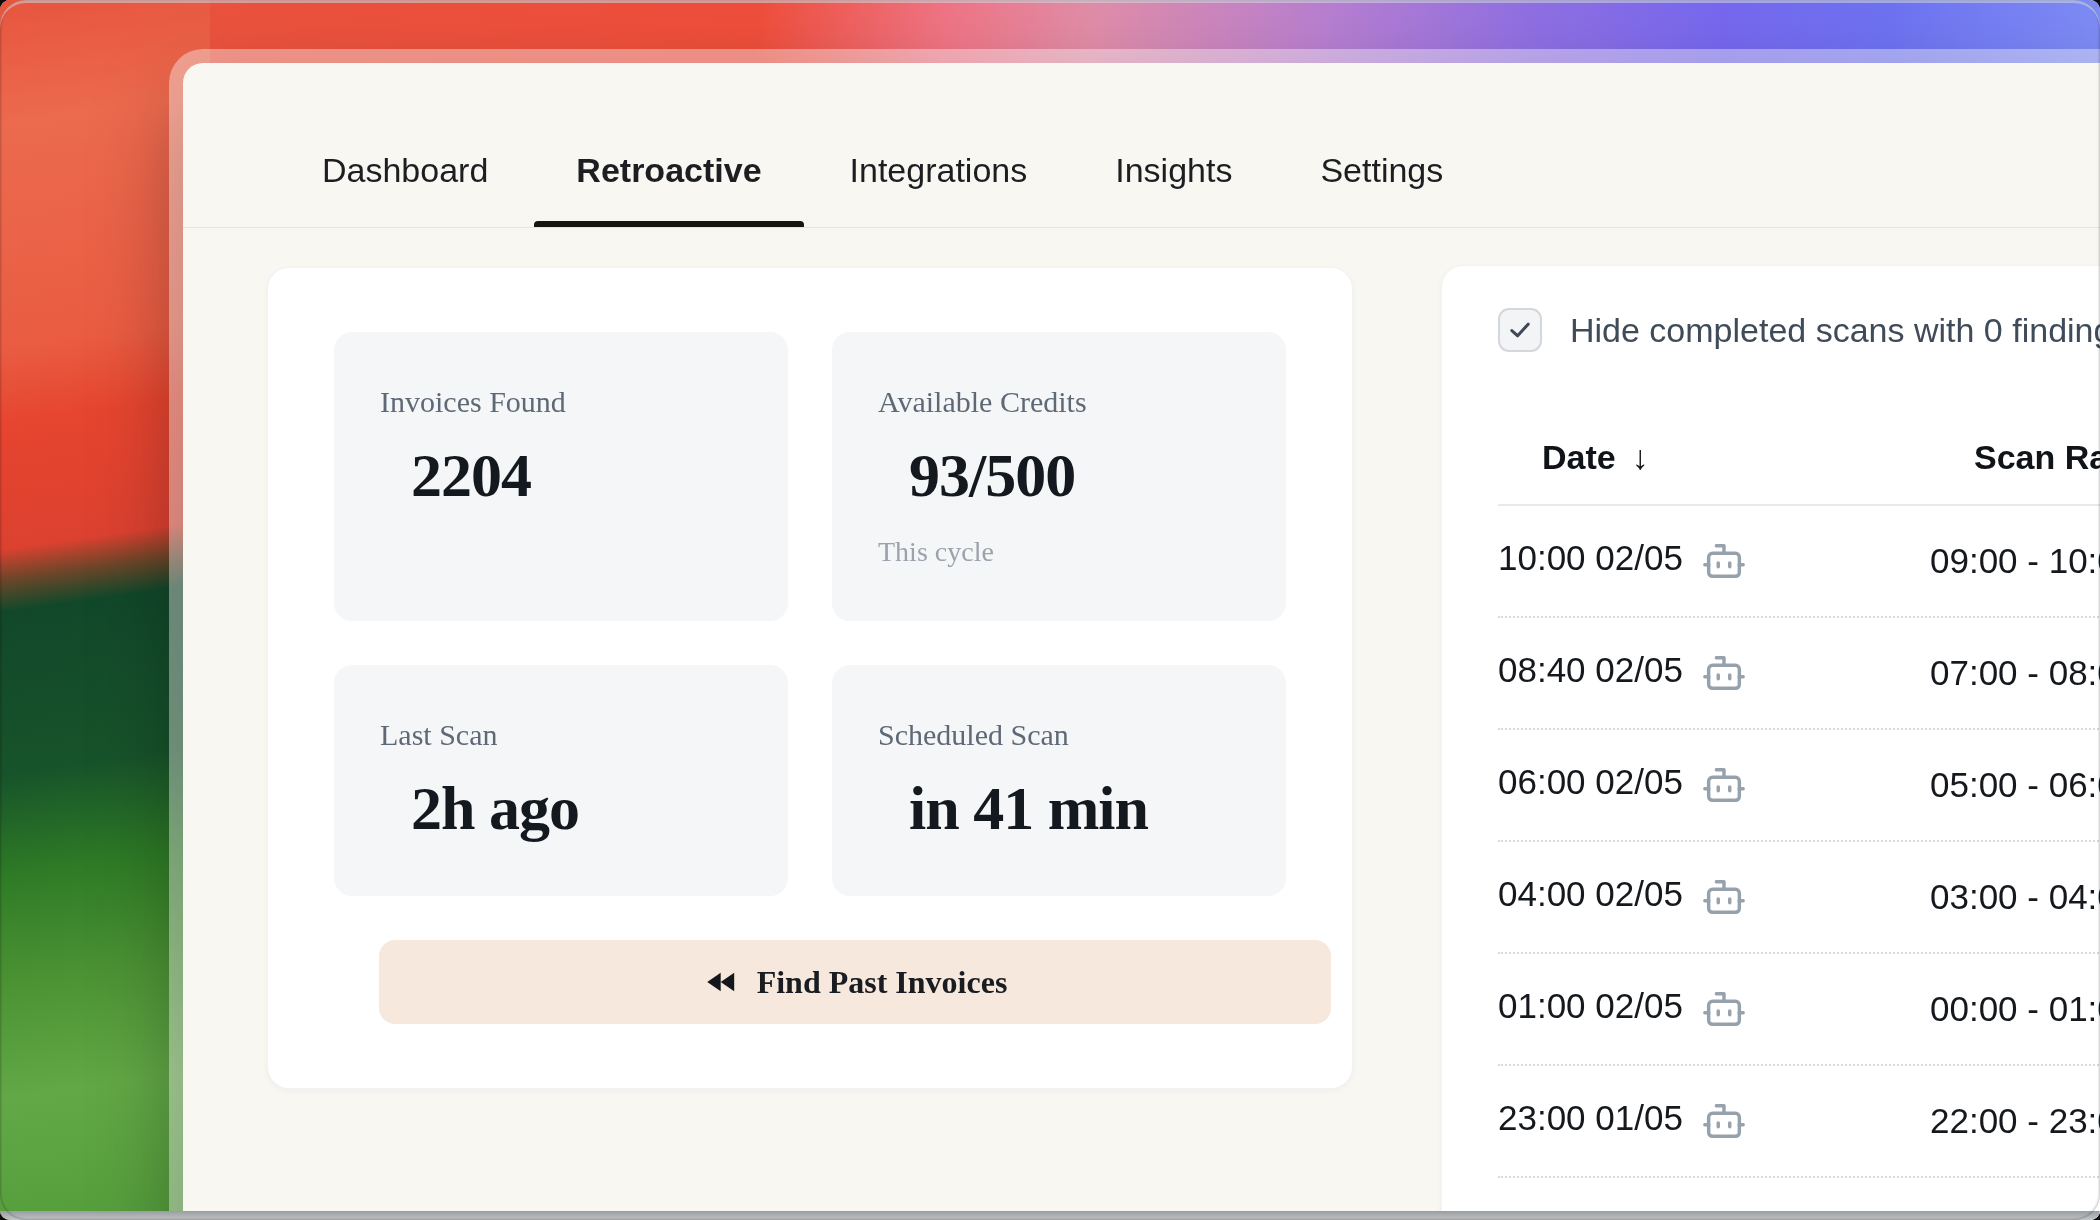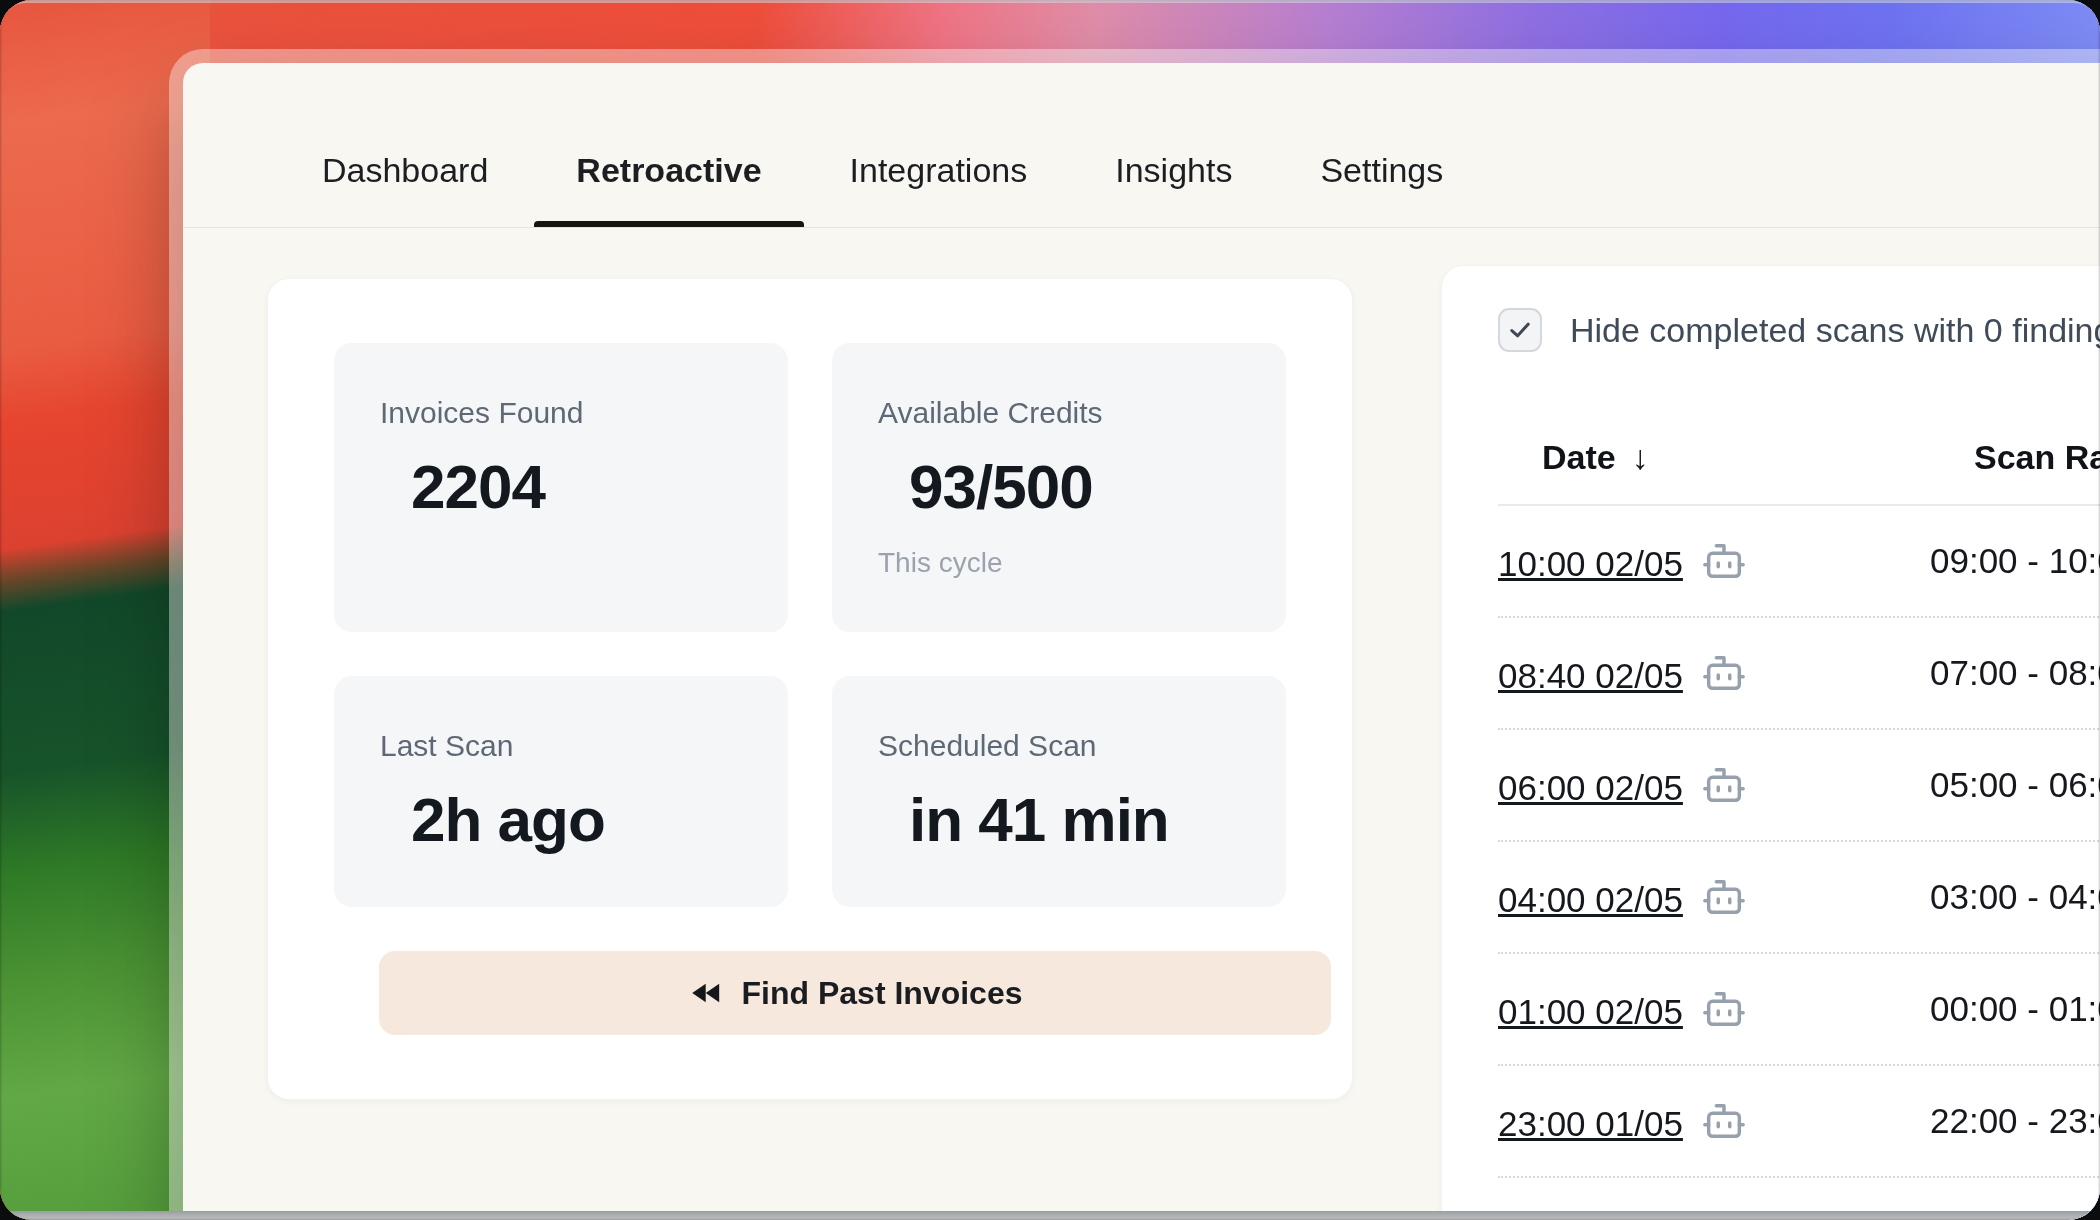--- a/index.html
+++ b/index.html
@@ -1,18 +1,18 @@
 <!DOCTYPE html>
 <html><head>
 <meta charset="utf-8">
 <style>
   html,body{margin:0;padding:0;background:#0b0c0e;}
   body{width:2100px;height:1220px;position:relative;font-family:"Liberation Sans","DejaVu Sans",sans-serif;-webkit-font-smoothing:antialiased;}
 
-  .screen{position:absolute;inset:0;border-radius:32px;overflow:hidden;background:#ffffff;}
+  .screen{position:absolute;inset:0;border-radius:10px;overflow:hidden;background:#ffffff;}
   .screen-edge{position:absolute;inset:0;border-radius:26px;pointer-events:none;z-index:99;
     box-shadow:inset 0 3px 0 rgba(210,218,224,.55), inset 0 0 3px rgba(0,0,0,.45);}
 
   
   .wallpaper{position:absolute;inset:0;
     background:linear-gradient(90deg,#e8543f 0%,#ee4e3b 36%,#ef7484 45%,#e08da8 52%,#b87fd0 63%,#8f6fe2 73%,#7668ee 82%,#6e72f1 90%,#7e8cf5 100%);}
   .wallpaper-left{position:absolute;top:0;left:0;width:210px;height:100%;
     background:linear-gradient(172deg,#e7553e 0%,#ec6a4e 10%,#e95c42 28%,#e6452f 34%,#dc4130 44%,#6b4629 46.5%,#12482a 49%,#17532a 62%,#2e7a26 70%,#4c9334 79%,#62a846 88%,#549d3b 100%);}
 
   
@@ -31,21 +31,21 @@
   .tab.active{font-weight:700;}
   .tab.active::after{content:"";position:absolute;left:2px;right:2px;bottom:0;height:6px;
     background:#181410;border-radius:4px 4px 0 0;}
 
   .main{position:absolute;top:165px;left:0;right:0;bottom:0;}
 
   .card{position:absolute;background:#ffffff;border:1px solid rgba(16,24,40,.05);border-radius:22px;
     box-shadow:0 2px 6px rgba(16,24,40,.04);box-sizing:border-box;}
 
   
-  .stats-card{left:84px;top:50px;width:1086px;padding:64px 66px;}
+  .stats-card{left:84px;top:39px;width:1086px;padding:64px 66px;font-family:Liberation Serif, serif;}
   .tiles{display:grid;grid-template-columns:1fr 1fr;column-gap:44px;row-gap:44px;}
   .tile{background:#f5f6f8;border-radius:18px;padding:52px 46px;box-sizing:border-box;}
   .t-label{font-size:30px;line-height:36px;color:#5e6975;}
   .t-value{font-size:62px;line-height:71px;font-weight:700;color:#14181f;margin-top:20px;letter-spacing:-1px;margin-left:31px;}
   .t-sub{font-size:28px;line-height:34px;color:#9aa2ad;margin-top:24px;}
 
   .action-button{margin-top:44px;width:100%;height:84px;border:none;border-radius:16px;
     background:#f6e8dc;display:flex;align-items:center;justify-content:center;gap:20px;
     font-family:inherit;font-size:32px;font-weight:700;color:#191c20;cursor:pointer;margin-left:45px;}
   .rewind-icon{width:34px;height:34px;flex:none;}
@@ -59,21 +59,21 @@
 
   .scans-table{margin-top:58px;padding-left:56px;}
   .thead{display:flex;align-items:center;height:94px;border-bottom:2px solid #e8e9eb;
     font-size:34px;font-weight:700;color:#101419;}
   .col-date{width:432px;flex:none;display:flex;align-items:center;gap:16px;margin-left:44px;}
   .col-range{flex:1;min-width:0;}
   .sort-arrow{font-weight:500;font-size:34px;color:#14181d;}
   .trow{display:flex;align-items:center;height:110px;border-bottom:2px dotted #d8d9dc;
     font-size:35px;color:#15181d;cursor:pointer;font-variant-numeric:tabular-nums;}
   .trow:last-child{border-bottom:none;}
-  .date-cell{width:432px;flex:none;display:flex;align-items:flex-end;gap:18px;text-decoration:underline;}
+  .date-cell{width:432px;flex:none;display:flex;align-items:flex-start;gap:18px;}
   .bot-icon{width:46px;height:46px;flex:none;}
   .range-cell{flex:1;min-width:0;white-space:nowrap;}
 </style>
 </head>
 <body>
 
 <div class="screen">
   <div class="wallpaper"></div>
   <div class="wallpaper-left"></div>
 

